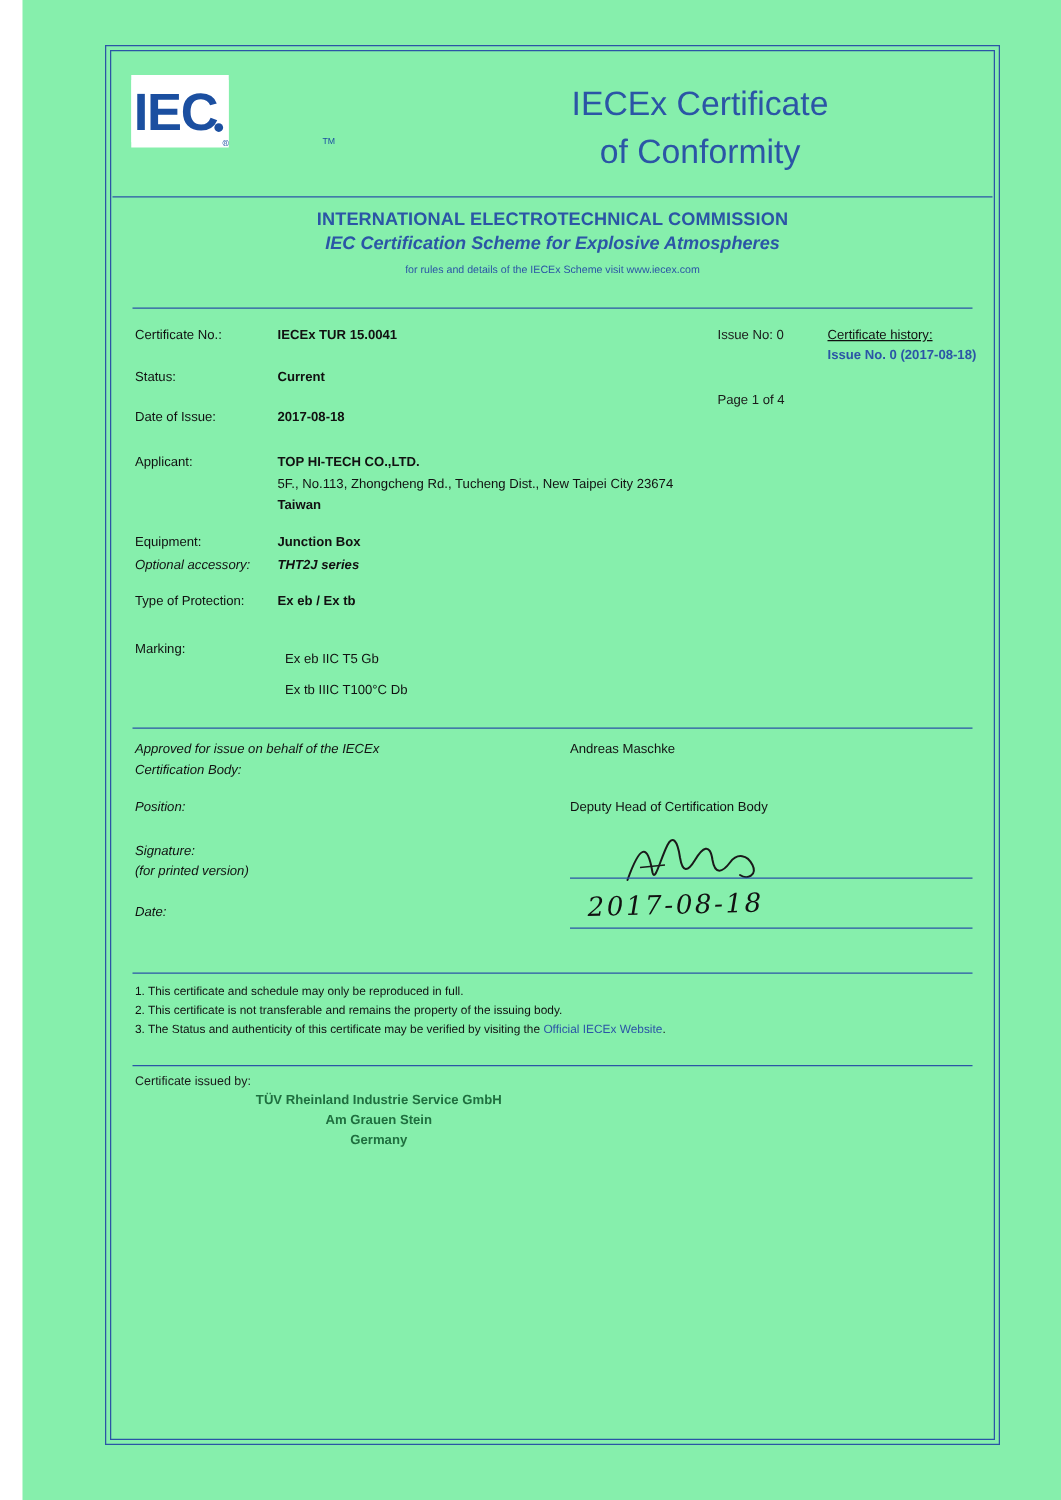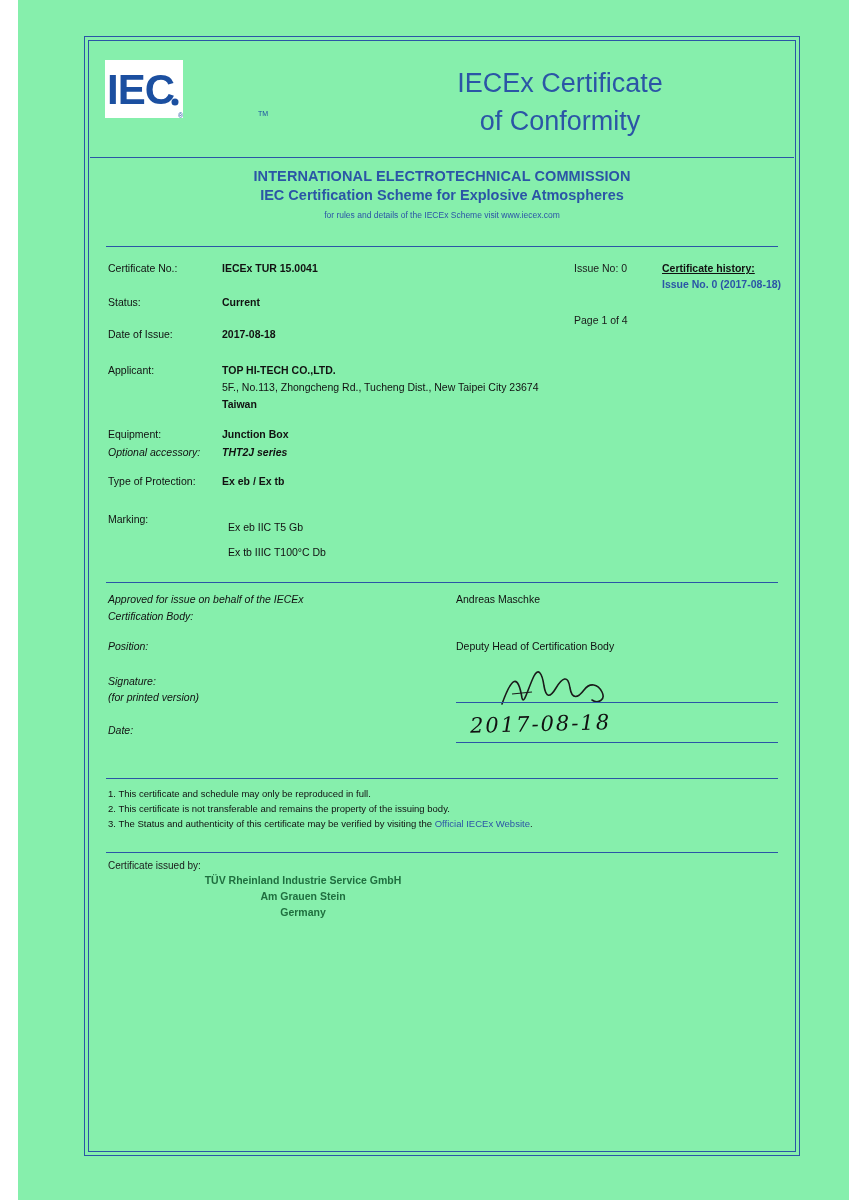--- a/index.html
+++ b/index.html
@@ -135,20 +135,21 @@
   }
   .subtitle1 {
     font-size: 14.5px;
     font-weight: bold;
     letter-spacing: 0.1px;
   }
   .subtitle2 {
     font-size: 14.5px;
     font-weight: bold;
     margin-top: 3px;
+    font-style: italic;
   }
   .subtitle3 {
     font-size: 8.5px;
     margin-top: 7px;
     color: #2b55a6;
   }
 
   
   .field-label {
     position: absolute;
@@ -167,21 +168,20 @@
 
   .right-label {
     position: absolute;
     font-size: 10.5px;
   }
   .cert-history {
     position: absolute;
     font-size: 10.5px;
     color: #111;
     text-decoration: underline;
-    font-weight: bold;
   }
   .cert-history-val {
     position: absolute;
     font-size: 10.5px;
     color: #2b55a6;
     font-weight: bold;
   }
 
   .notes {
     position: absolute;

